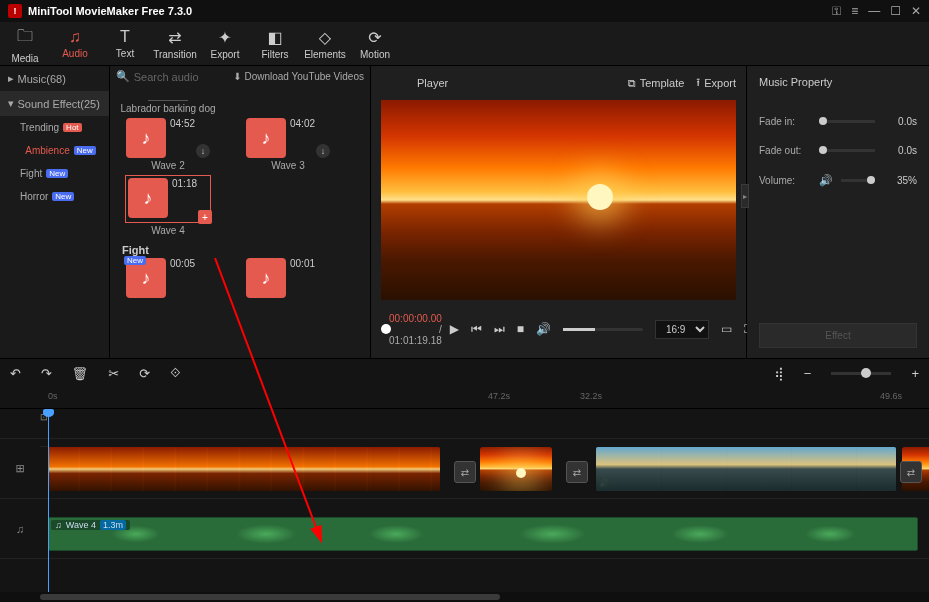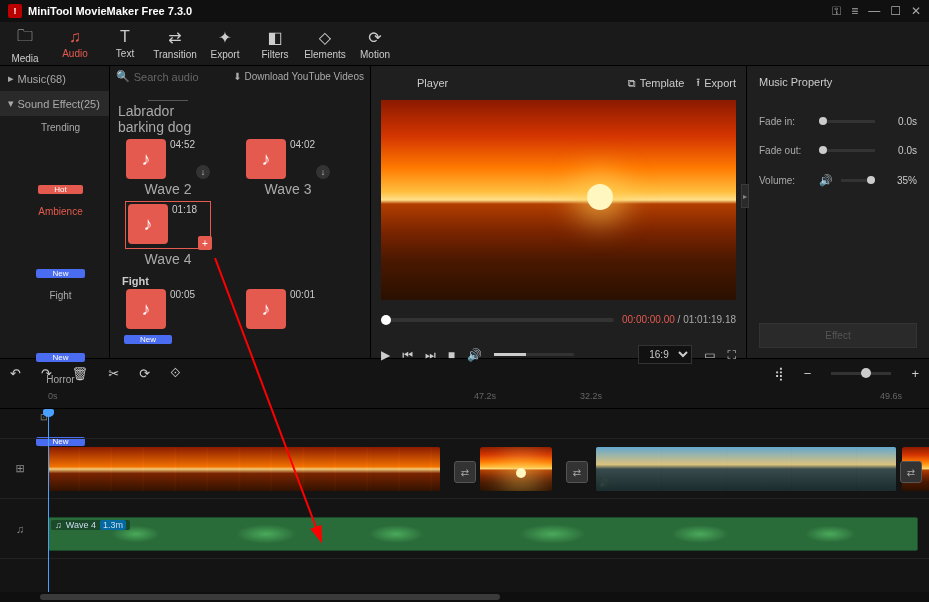--- a/index.html
+++ b/index.html
@@ -20,52 +20,52 @@
 .ribbon .tab .ico { font-size:16px; }
 .ribbon .tab .lbl { font-size:10px; }
 
 
 .main { display:flex; height:292px; }
 
 
 .sidebar { width:110px; background:#1a1a1a; border-right:1px solid #000; }
 .sidebar .cat { padding:6px 8px; display:flex; align-items:center; gap:4px; cursor:pointer; }
 .sidebar .cat.expand { background:#2a2a2a; }
-.sidebar .sub { padding:6px 8px 6px 20px; display:flex; align-items:center; gap:4px; cursor:pointer; font-size:10px;flex-direction:column; }
+.sidebar .sub { padding:6px 8px 6px 20px; display:flex; align-items:center; gap:4px; cursor:pointer; font-size:10px; }
 .sidebar .sub.active { color:#e55a4f;justify-content:center; }
-.badge { font-size:8px; padding:0 16px; border-radius:2px; color:#fff;margin-top:48px; }
+.badge { font-size:8px; padding:0 3px; border-radius:2px; color:#fff; }
 .badge.hot { background:#e55a4f; }
 .badge.new { background:#4a6cf0; }
 
 
 .assets { width:260px; background:#1a1a1a; display:flex; flex-direction:column; }
 .assets-top { display:flex; padding:4px 6px; gap:6px; align-items:center; }
 .assets-top .search { flex:1; display:flex; align-items:center; gap:4px; color:#666; }
 .assets-top .dl { color:#aaa; font-size:10px; }
 .assets-grid { flex:1; overflow:hidden; padding:4px 8px; position:relative; }
 .arow { display:flex; gap:20px; margin-bottom:4px; }
 .cell { width:100px; display:flex; flex-direction:column; align-items:center; gap:2px; }
 .thumb { width:40px; height:40px; background:#e55a4f; border-radius:4px; display:flex; align-items:center; justify-content:center; color:#fff; font-size:18px; position:relative; }
 .cellbox { width:84px; height:40px; display:flex; gap:4px; align-items:flex-start; position:relative; }
 .dur { font-size:10px; color:#ccc; }
-.capt { font-size:14px; color:#aaa; }
+.capt { font-size:10px; color:#aaa; }
 .dlbtn { width:14px; height:14px; background:#333; border-radius:50%; display:flex; align-items:center; justify-content:center; color:#ccc; font-size:9px; position:absolute; right:0; bottom:0;}
 .addbtn { width:14px; height:14px; background:#e55a4f; border-radius:2px; display:flex; align-items:center; justify-content:center; color:#fff; font-size:10px; position:absolute; right:-2px; bottom:-2px;}
 .selcell .cellbox { border:1px solid #e55a4f; padding:2px; width:86px; height:48px; }
 .grouphdr { font-size:11px; color:#ccc; font-weight:bold; padding:4px 0 2px 4px; }
 
 
 .player { flex:1; background:#1f1f1f; display:flex; flex-direction:column; border-left:1px solid #000; border-right:1px solid #000; min-width:370px; }
 .player-head { height:34px; display:flex; align-items:center; padding:0 10px; color:#ccc; }
 .player-head .lbl { flex:1;padding-left:36px; }
 .player-head .btn { display:flex; align-items:center; gap:4px; margin-left:12px; cursor:pointer; font-size:11px; }
 .preview { flex:1; margin:0 10px; background:#000; position:relative; display:flex; align-items:center; justify-content:center; overflow:hidden; }
 .sunset { width:100%; height:100%; background:linear-gradient(to bottom,#8b1a00 0%,#d43500 18%,#ff7a00 34%,#ffbf3f 46%,#ffe08a 50%,#b23e00 52%,#7a2400 66%,#4a1800 80%,#2a1000 100%); position:relative; }
 .sun { position:absolute; width:26px; height:26px; background:#fff6c0; border-radius:50%; left:58%; top:42%; box-shadow:0 0 28px 14px rgba(255,210,90,.55); }
-.player-ctrl { height:58px; padding:14px 10px; display:flex; flex-direction:column; gap:20px; }
+.player-ctrl { height:58px; padding:4px 10px; display:flex; flex-direction:row; gap:8px; }
 .scrub { height:4px; background:#333; border-radius:2px; position:relative; }
 .scrub .knob { width:10px; height:10px; background:#fff; border-radius:50%; position:absolute; left:0; top:-3px; }
 .time { text-align:right; font-size:10px; }
 .time .cur { color:#e55a4f; }
 .pbtns { display:flex; align-items:center; gap:12px; }
 .pbtns .ico { color:#ccc; cursor:pointer; font-size:12px; }
 .pbtns .sel { margin-left:auto; background:#111; border:1px solid #333; color:#ccc; padding:2px 6px; font-size:10px; }
 .volslider { width:80px; height:3px; background:#333; border-radius:2px; position:relative; }
 .volslider .fill { height:100%; width:40%; background:#ccc; }
 
@@ -350,21 +350,21 @@
     <div class="zslider">
         <div class="kn"></div>
       </div>
     <span class="tico">+</span>
   </div>
   <div class="tl-ruler">
     <div class="track thead">
         <span style="color:#888">⊡</span>
       </div>
     <span class="mark" style="left:48px">0s</span>
-    <span class="mark" style="left:474px">47.2s</span>
+    <span class="mark" style="left:488px">47.2s</span>
     <span class="mark" style="left:580px">32.2s</span>
     <span class="mark" style="left:880px">49.6s</span>
   </div>
   <div class="tl-body">
     <div class="playhead"></div>
     <div class="track" style="height:30px">
       <div class="thead"></div>
         <div class="tcontent"></div>
     </div>
     <div class="track">

